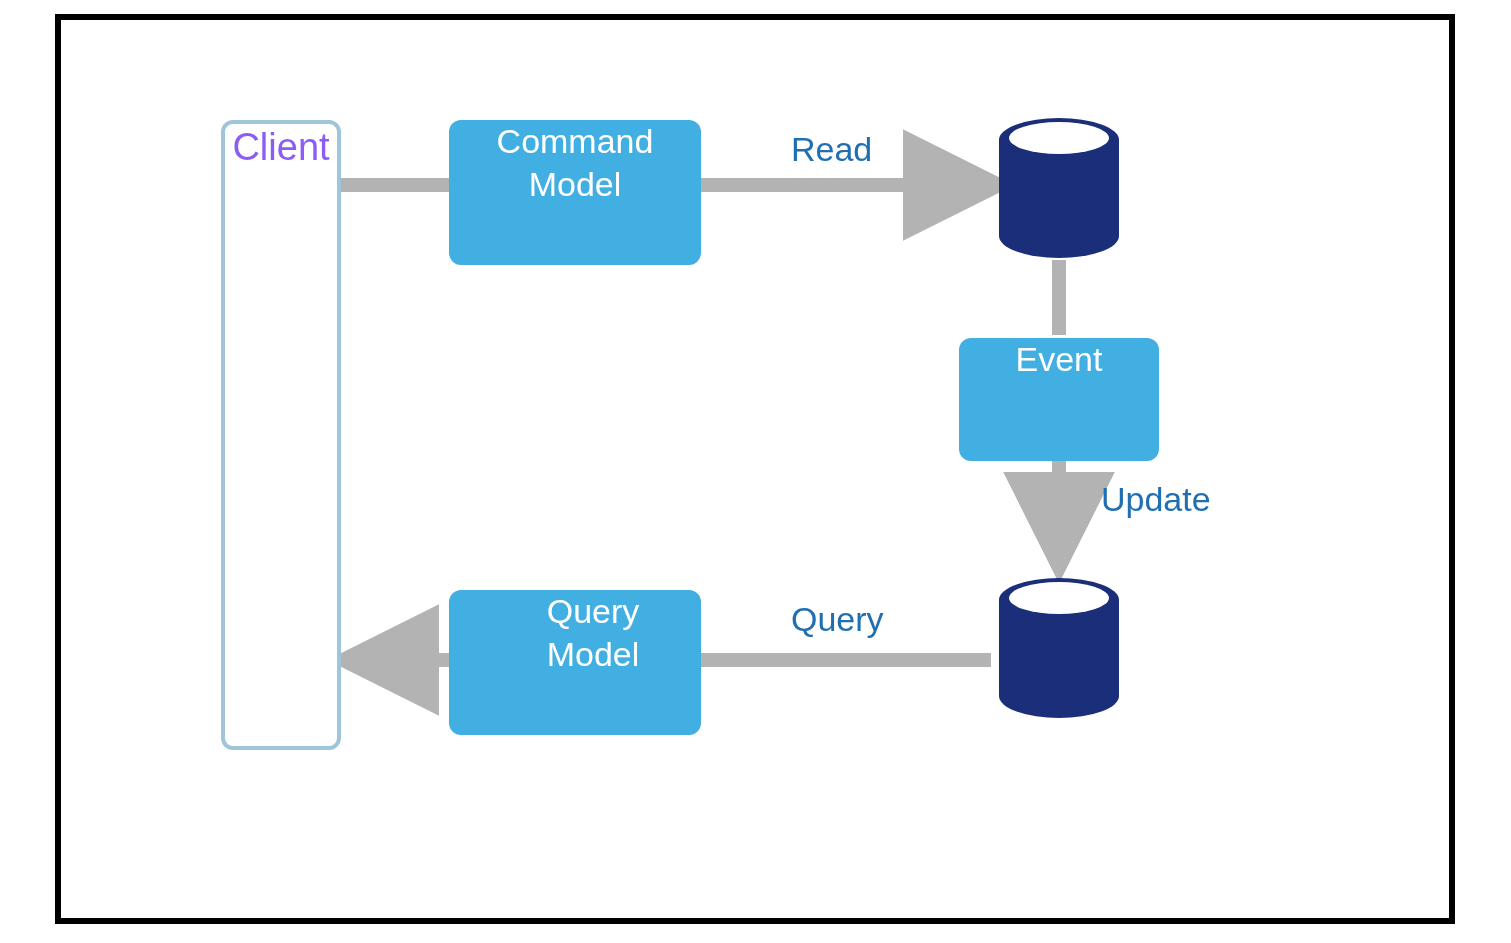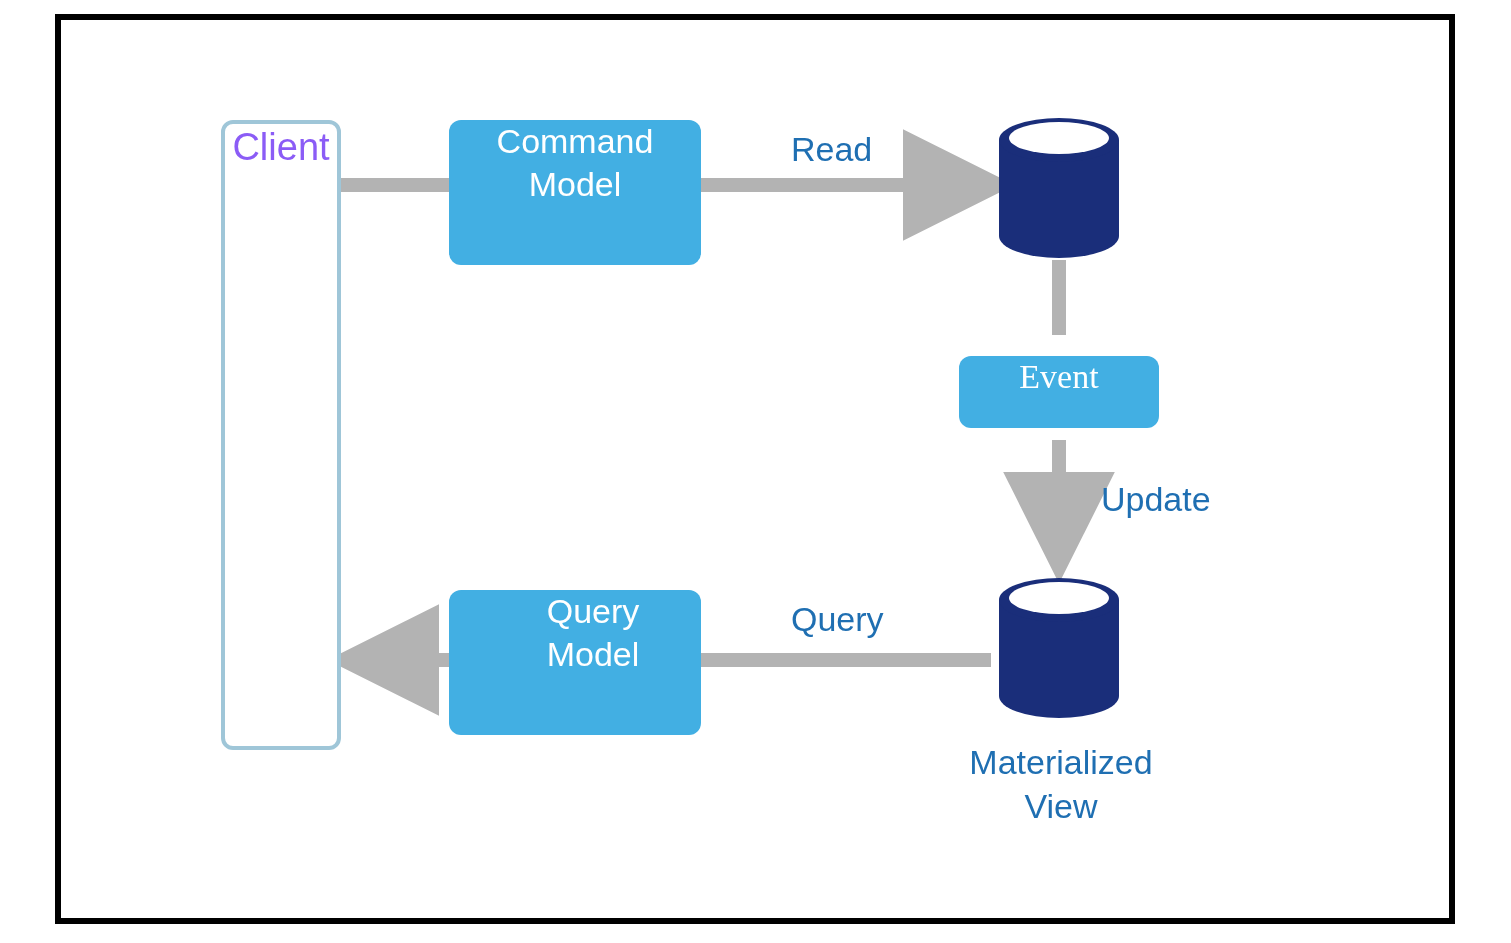--- a/index.html
+++ b/index.html
@@ -130,21 +130,21 @@
     <div class="box blue-box" style="left:388px; top:100px; width:252px; height:145px;">
       <span style="white-space:pre;">Command
 Model</span>
     </div>
 
     <div class="box blue-box" style="left:388px; top:570px; width:252px; height:145px;padding-left:36px;">
       <span style="white-space:pre;">Query
 Model</span>
     </div>
 
-    <div class="box blue-box" style="left:898px; top:336px; width:200px; height:72px;font-family:Liberation Serif, serif;">
+    <div class="box blue-box" style="left:898px; top:318px; width:200px; height:123px;">
       <span>Event</span>
     </div>
 
     <div class="db" style="left:938px; top:98px;">
       <div class="bottom"></div>
       <div class="body"></div>
       <div class="top-outer"></div>
       <div class="top-inner"></div>
     </div>
 
@@ -154,17 +154,15 @@
       <div class="top-outer"></div>
       <div class="top-inner"></div>
     </div>
 
     <div class="label" style="left:730px; top:110px;">Read</div>
 
     <div class="label" style="left:730px; top:580px;">Query</div>
 
     <div class="label" style="left:1040px; top:460px;">Update</div>
 
-    <div class="label" style="left:900px; top:720px; width:200px; line-height:1.3;">Materialized
-View</div>
 
   </div>
 </div>
 
 </body></html>

